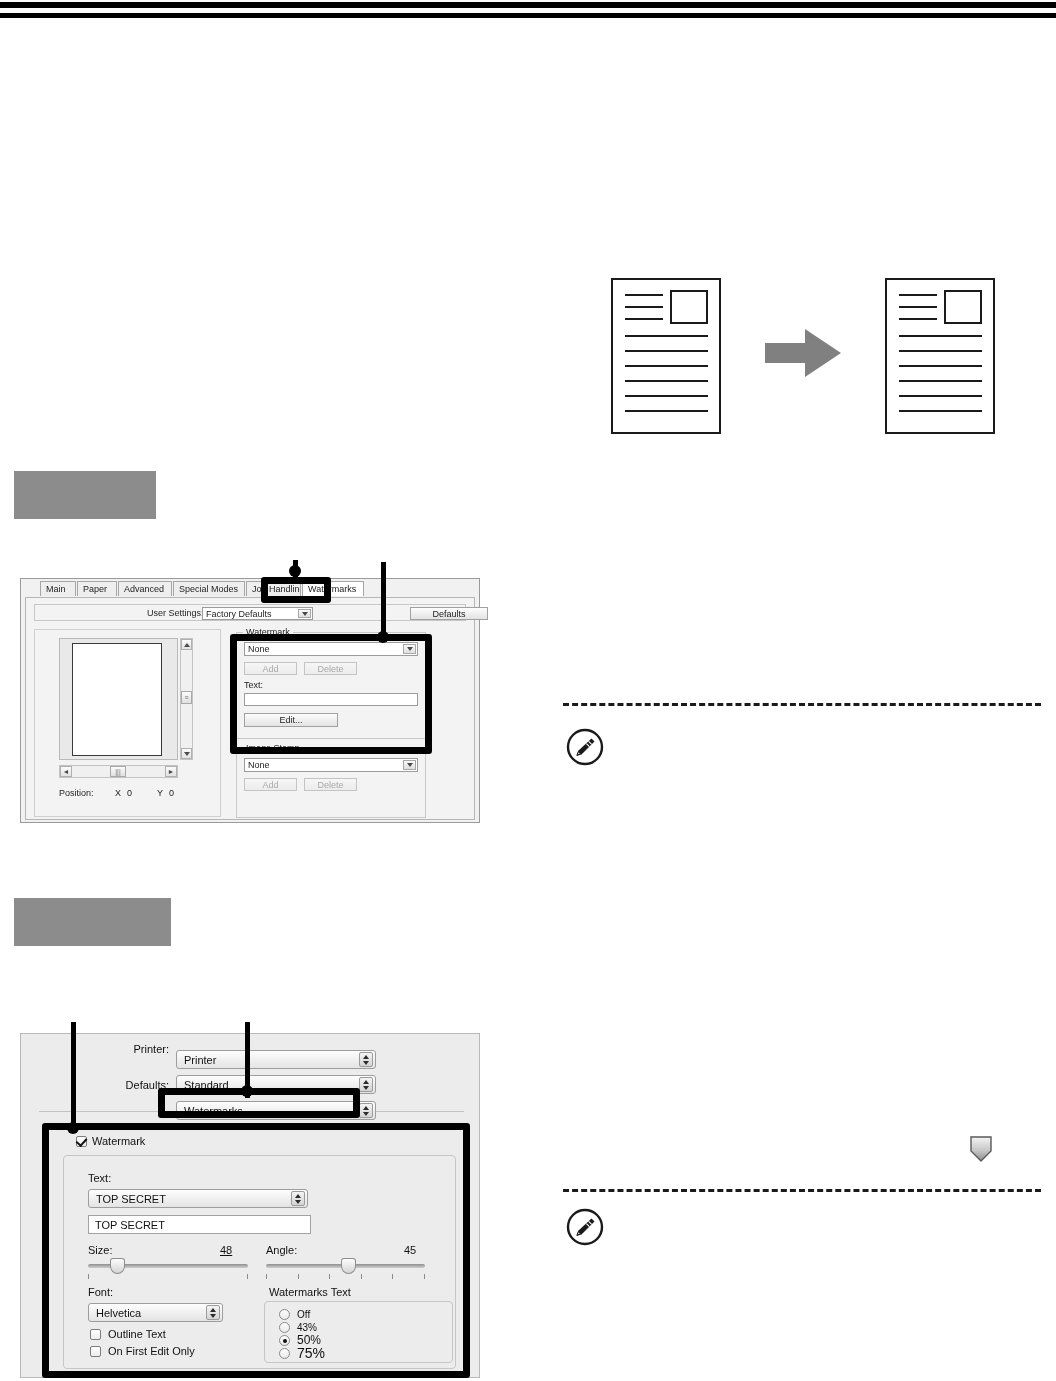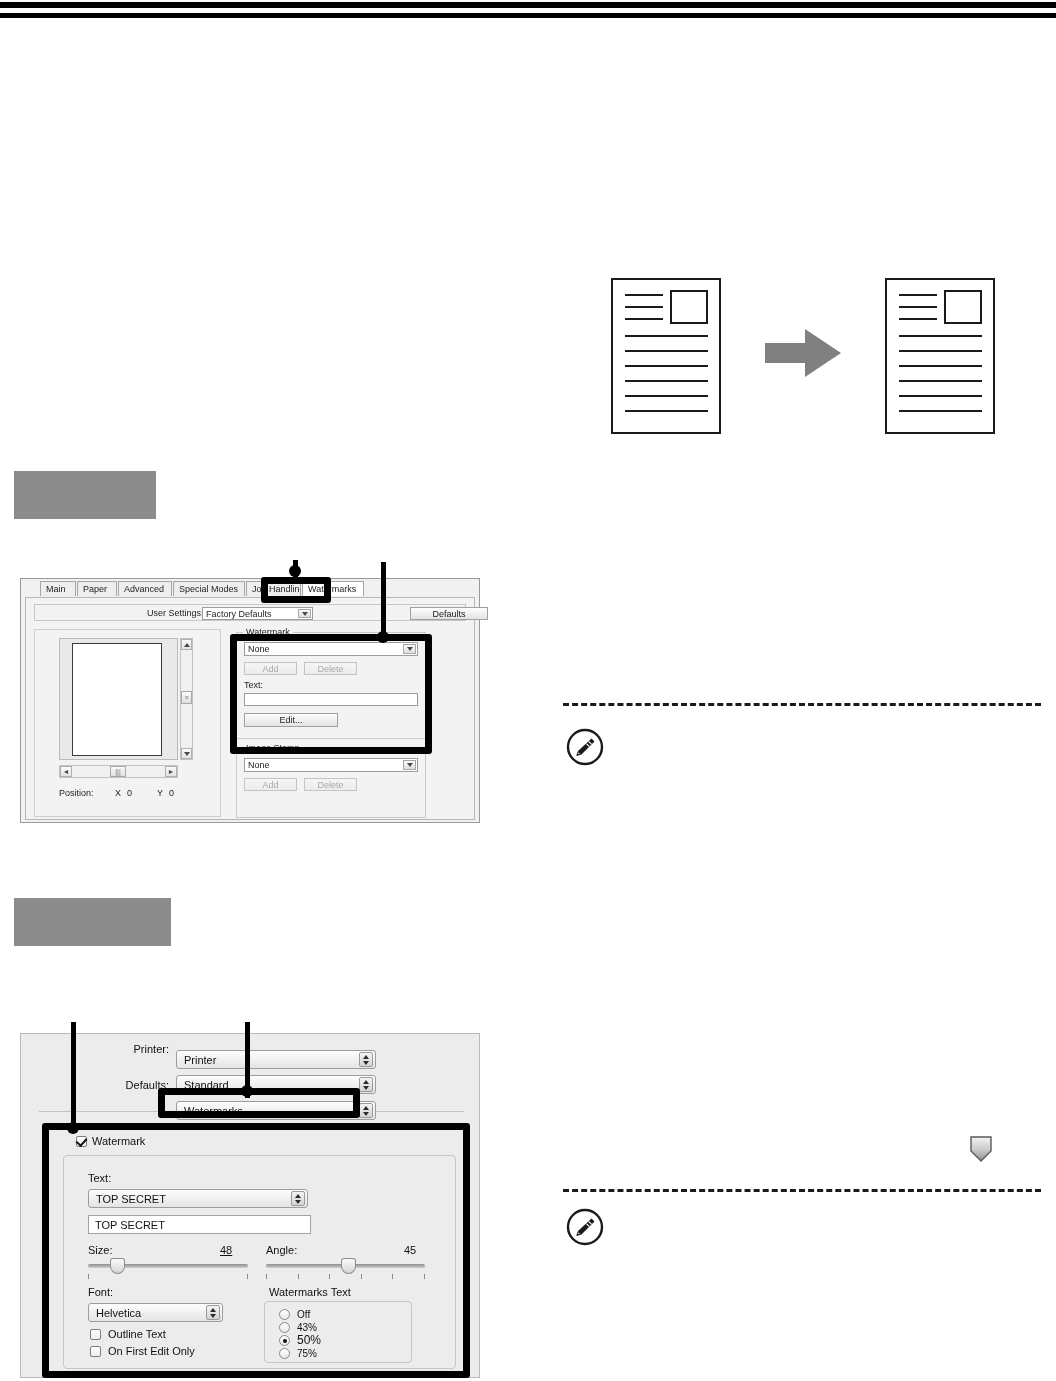--- a/index.html
+++ b/index.html
@@ -363,32 +363,32 @@
       </span>
     </div>
 
     <div class="mac-check" style="left:26px;top:173px;"></div>
     <span class="mac-lbl-l abs" style="left:44px;top:172px;">Outline Text</span>
 
     <div class="mac-check" style="left:26px;top:190px;"></div>
     <span class="mac-lbl-l abs" style="left:44px;top:189px;">On First Edit Only</span>
 
     <span class="mac-lbl-l abs" style="left:205px;top:130px;">Watermarks Text</span>
-    <div class="mac-box" style="left:200px;top:145px;width:148px;height:62px;text-decoration:underline;">
+    <div class="mac-box" style="left:200px;top:145px;width:189px;height:62px;text-decoration:underline;">
       <div class="mac-radio" style="left:14px;top:7px;"></div>
       <span class="mac-lbl-l abs" style="left:32px;top:6px;font-size:10px;">Off</span>
 
       <div class="mac-radio" style="left:14px;top:20px;"></div>
       <span class="mac-lbl-l abs" style="left:32px;top:19px;font-size:10px;">43%</span>
 
       <div class="mac-radio checked" style="left:14px;top:33px;"></div>
       <span class="mac-lbl-l abs" style="left:32px;top:32px;font-size:12px;">50%</span>
 
       <div class="mac-radio" style="left:14px;top:46px;"></div>
-      <span class="mac-lbl-l abs" style="left:32px;top:45px;font-size:10px;">75%</span>
+      <span class="mac-lbl-l abs" style="left:32px;top:45px;font-size:14px;">75%</span>
     </div>
   </div>
 </div>
 
 <div class="cal-ring-sq" style="left:158px;top:1088px;width:202px;height:30px;"></div>
 <div class="cal-bar" style="left:245px;top:1022px;width:5px;height:76px;"></div>
 <div class="cal-dot" style="left:241px;top:1085px;width:12px;height:12px;"></div>
 
 <div class="cal-ring-sq" style="left:42px;top:1123px;width:428px;height:255px;"></div>
 <div class="cal-bar" style="left:71px;top:1022px;width:5px;height:108px;"></div>

